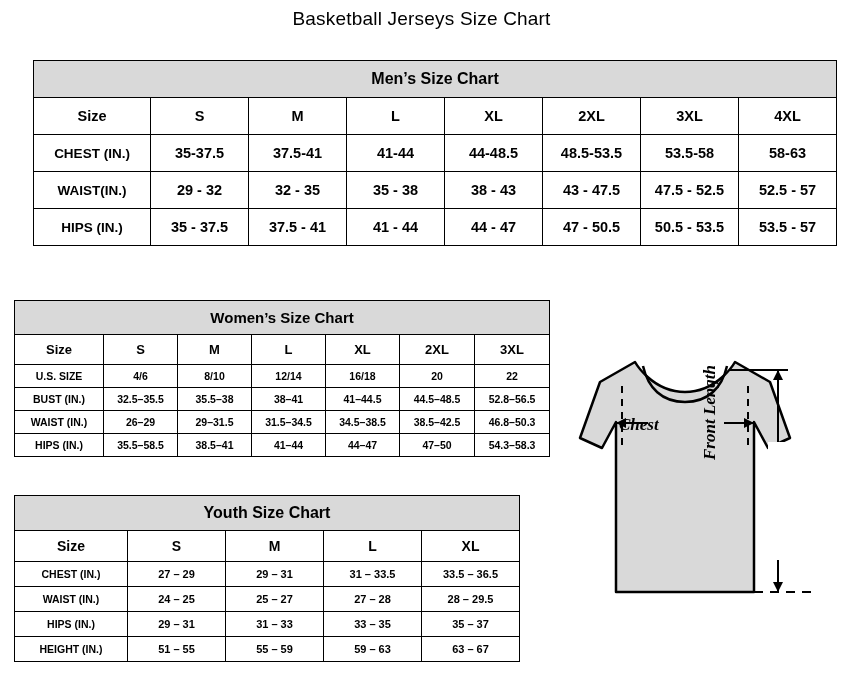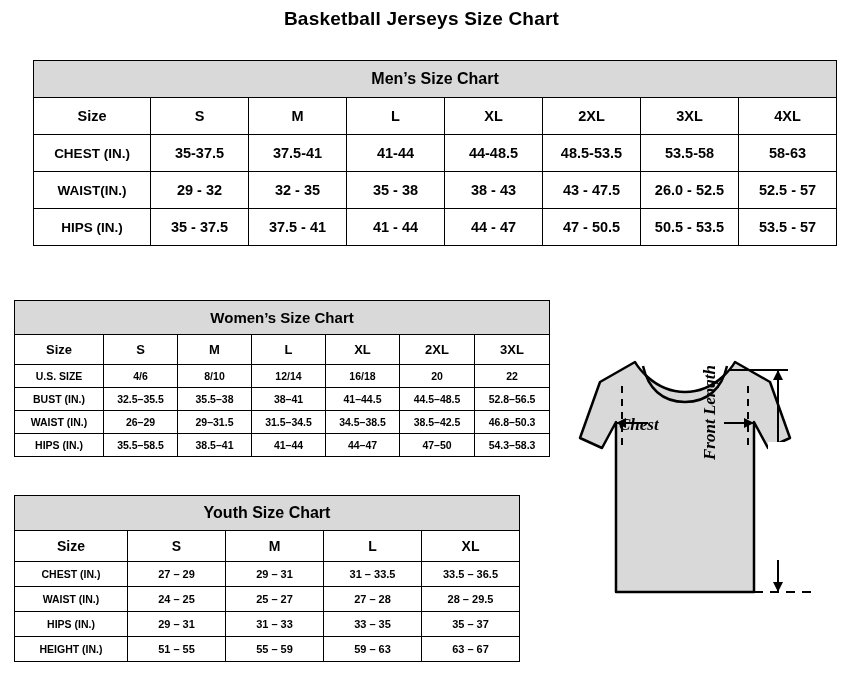--- a/index.html
+++ b/index.html
@@ -11,21 +11,21 @@
     height: 679px;
     background: #ffffff;
     font-family: "Liberation Sans", sans-serif;
     color: #000000;
     position: relative;
     overflow: hidden;
   }
   .page-title {
     text-align: center;
     font-size: 19px;
-    font-weight: bold;
+    font-weight: normal;
     margin-top: 8px;
     margin-bottom: 10px;
     letter-spacing: 0.2px;
   }
   table {
     border-collapse: collapse;
     table-layout: fixed;
   }
   table td, table th {
     border: 1px solid #000000;
@@ -143,21 +143,21 @@
       <td>53.5-58</td>
       <td>58-63</td>
     </tr>
     <tr>
       <td class="rowlbl">WAIST(IN.)</td>
       <td>29 - 32</td>
       <td>32 - 35</td>
       <td>35 - 38</td>
       <td>38 - 43</td>
       <td>43 - 47.5</td>
-      <td>26.0 - 52.5</td>
+      <td>47.5 - 52.5</td>
       <td>52.5 - 57</td>
     </tr>
     <tr>
       <td class="rowlbl">HIPS (IN.)</td>
       <td>35 - 37.5</td>
       <td>37.5 - 41</td>
       <td>41 - 44</td>
       <td>44 - 47</td>
       <td>47 - 50.5</td>
       <td>50.5 - 53.5</td>

